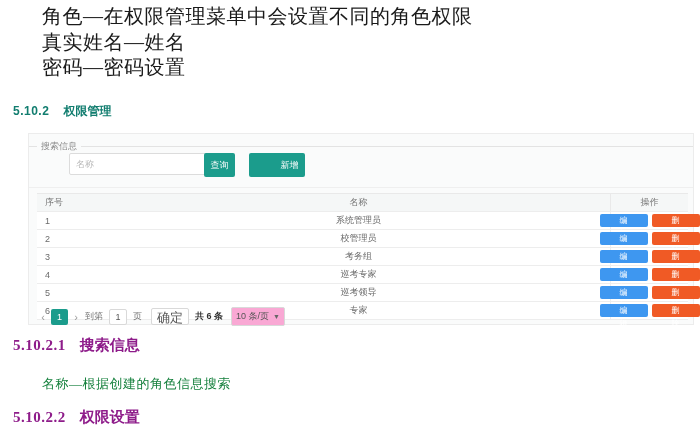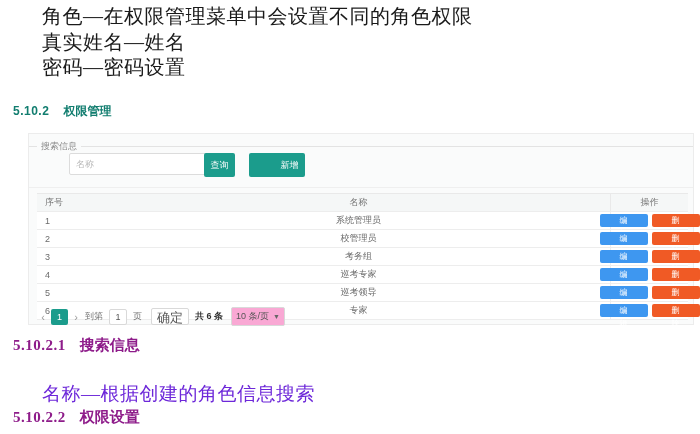--- a/index.html
+++ b/index.html
@@ -16,21 +16,21 @@
     color:#117d6f;font-size:12px;font-weight:bold;
     font-family:Liberation Sans, sans-serif;
   }
   .h-teal .num,.h-purple .num{margin-right:14px;letter-spacing:.5px;}
   .h-purple{
     position:absolute;left:13px;margin:0;color:#8e1c8a;
     font-size:15px;font-weight:bold;
   }
   .h-p1{top:336px;}
   .h-p2{top:408px;}
-  .body-line{position:absolute;left:42px;top:362px;font-size:19px;color:#6d28d9;letter-spacing:.5px;}
+  .body-line{position:absolute;left:42px;top:362px;font-size:13px;color:#15803d;letter-spacing:.5px;}
 
   
   .shot{
     position:absolute;left:28px;top:133px;width:666px;height:192px;
     background:#fafbfb;border:1px solid #ececec;box-sizing:border-box;
     font-family:"Liberation Sans","DejaVu Sans",sans-serif;
   }
   .search-area{position:relative;height:53px;border-bottom:1px solid #efefef;}
   .legend-row{position:absolute;left:0;top:6px;width:100%;display:flex;align-items:center;}
   .legend-dash{border-top:1px solid #e3e3e3;}

